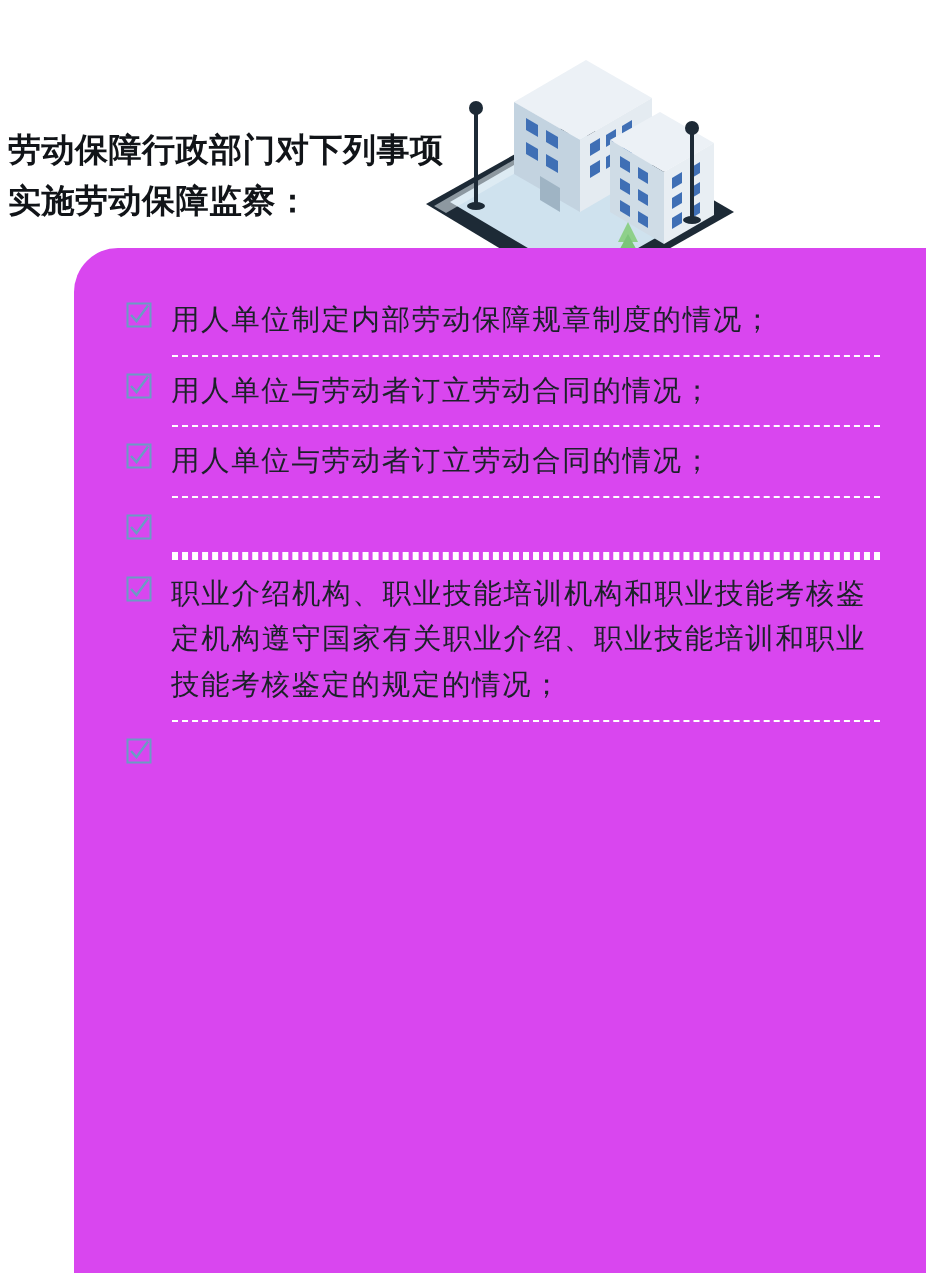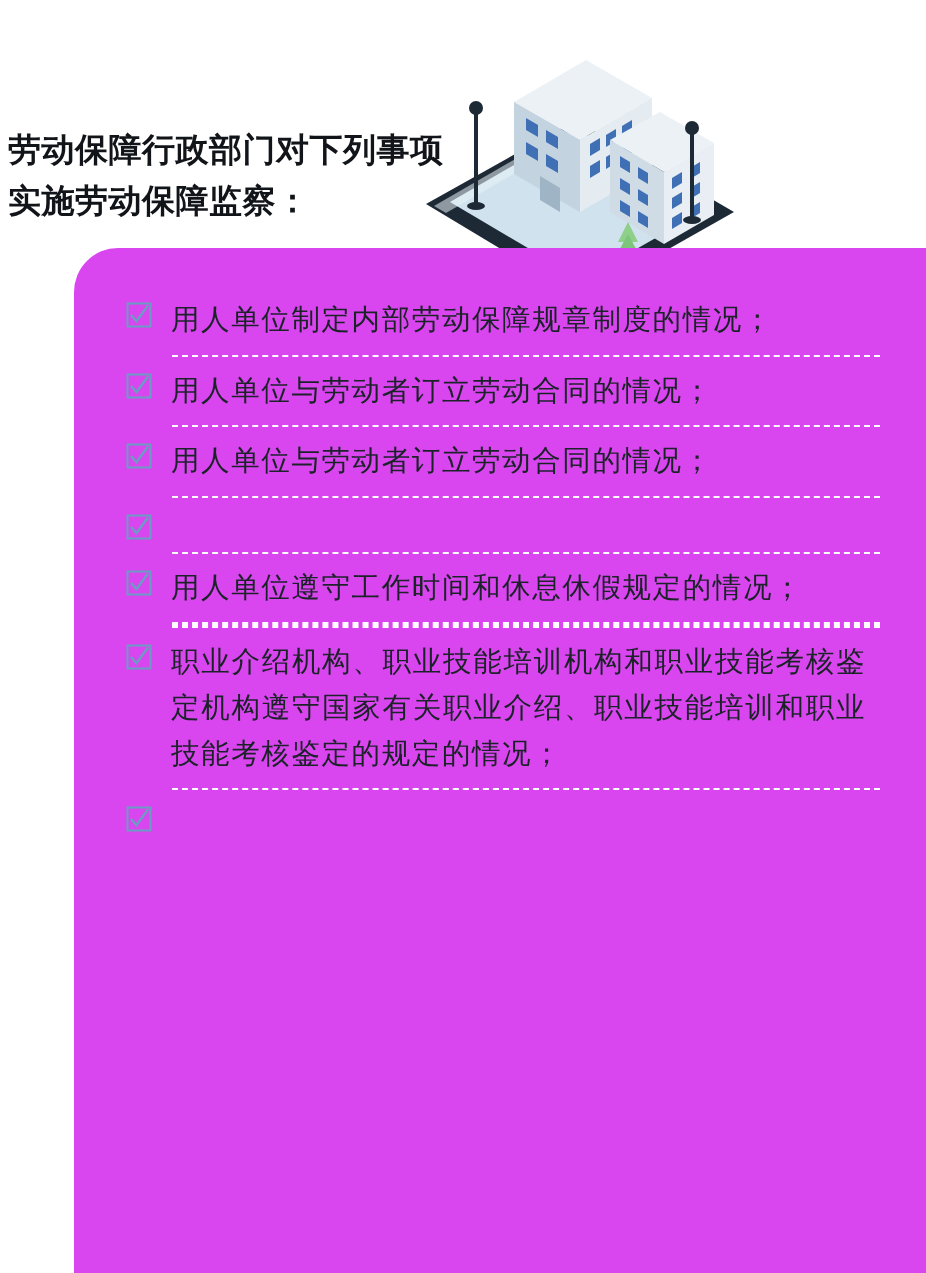--- a/index.html
+++ b/index.html
@@ -239,31 +239,20 @@
           <span class="checkbox">
             <svg width="26" height="26" viewBox="0 0 26 26">
                 <rect x="1.5" y="1.5" width="23" height="23" fill="none" stroke="#6b9cc4" stroke-width="2"></rect>
                 <path d="M5 13 L10.5 19 L22 3.5" fill="none" stroke="#6b9cc4" stroke-width="2.4"></path>
               </svg>
           </span>
         </div>
       </li>
       <div class="sep"></div>
 
-      <li class="item">
-        <div class="item-inner">
-          <span class="checkbox">
-            <svg width="26" height="26" viewBox="0 0 26 26">
-                <rect x="1.5" y="1.5" width="23" height="23" fill="none" stroke="#6b9cc4" stroke-width="2"></rect>
-                <path d="M5 13 L10.5 19 L22 3.5" fill="none" stroke="#6b9cc4" stroke-width="2.4"></path>
-              </svg>
-          </span>
-          <span class="item-text">用人单位遵守工作时间和休息休假规定的情况；</span>
-        </div>
-      </li>
       <div class="sep"></div>
 
       <div class="sep"></div>
 
       <div class="sep"></div>
 
       <li class="item">
         <div class="item-inner">
           <span class="checkbox">
             <svg width="26" height="26" viewBox="0 0 26 26">

